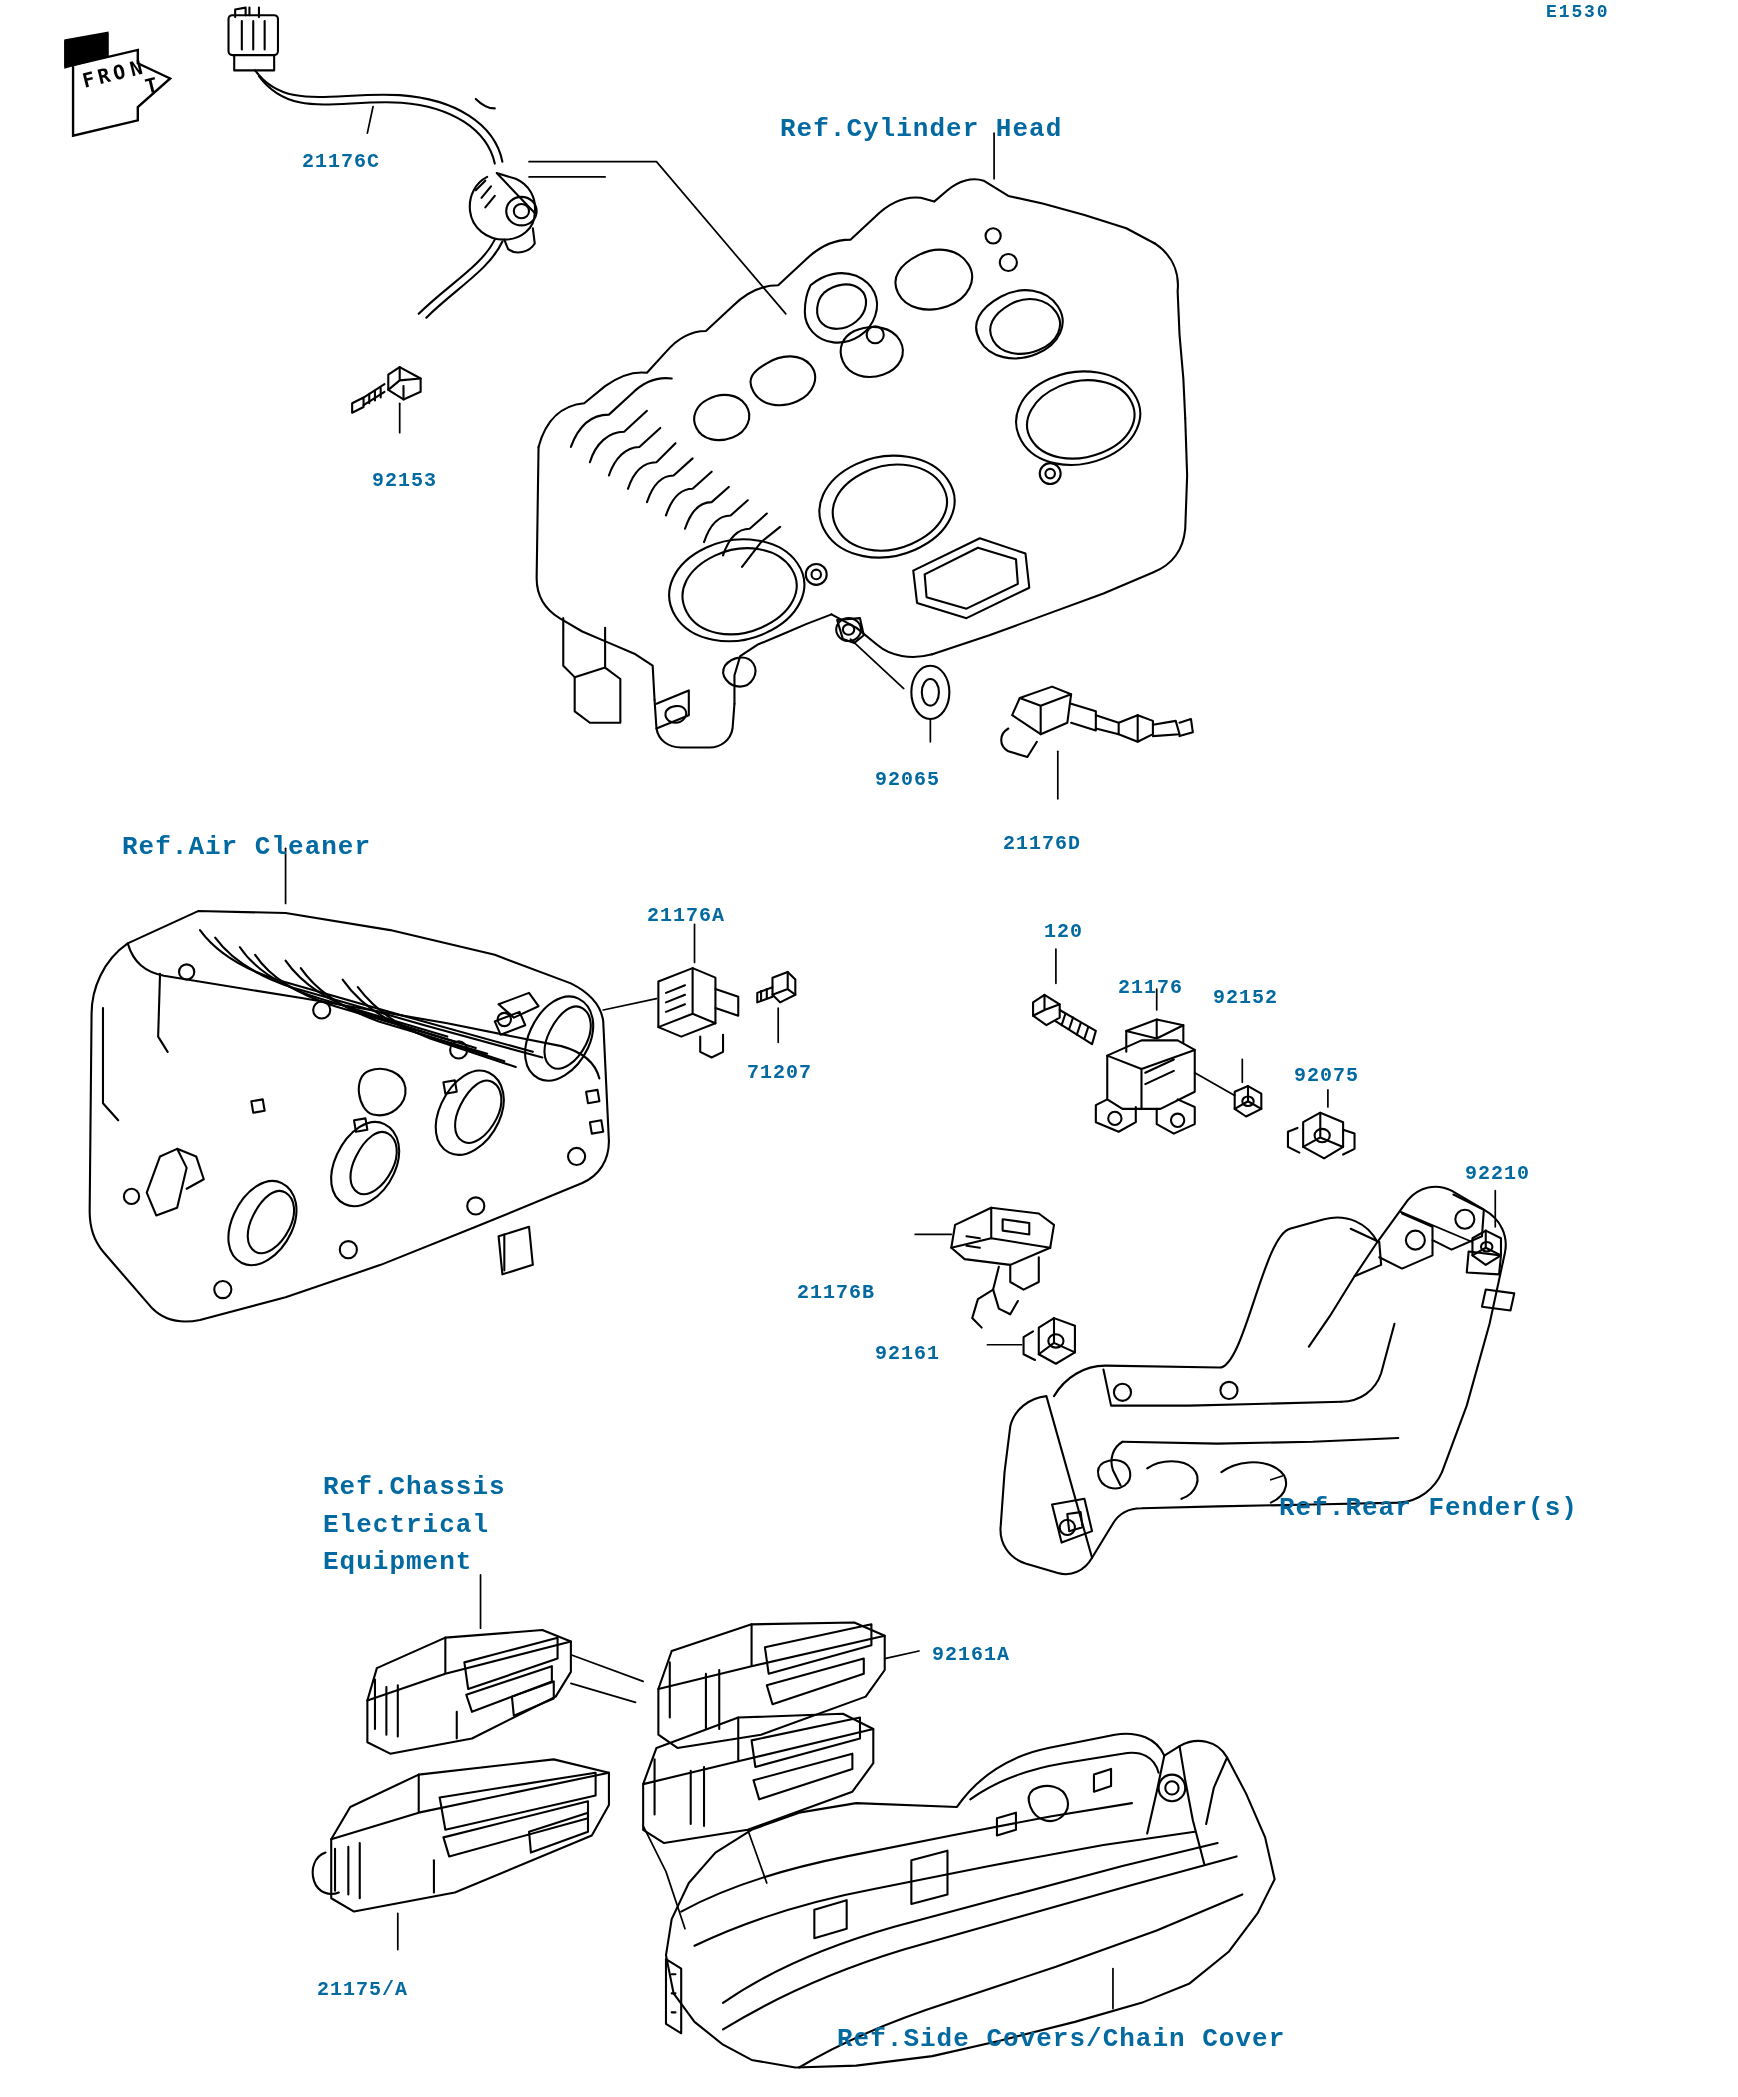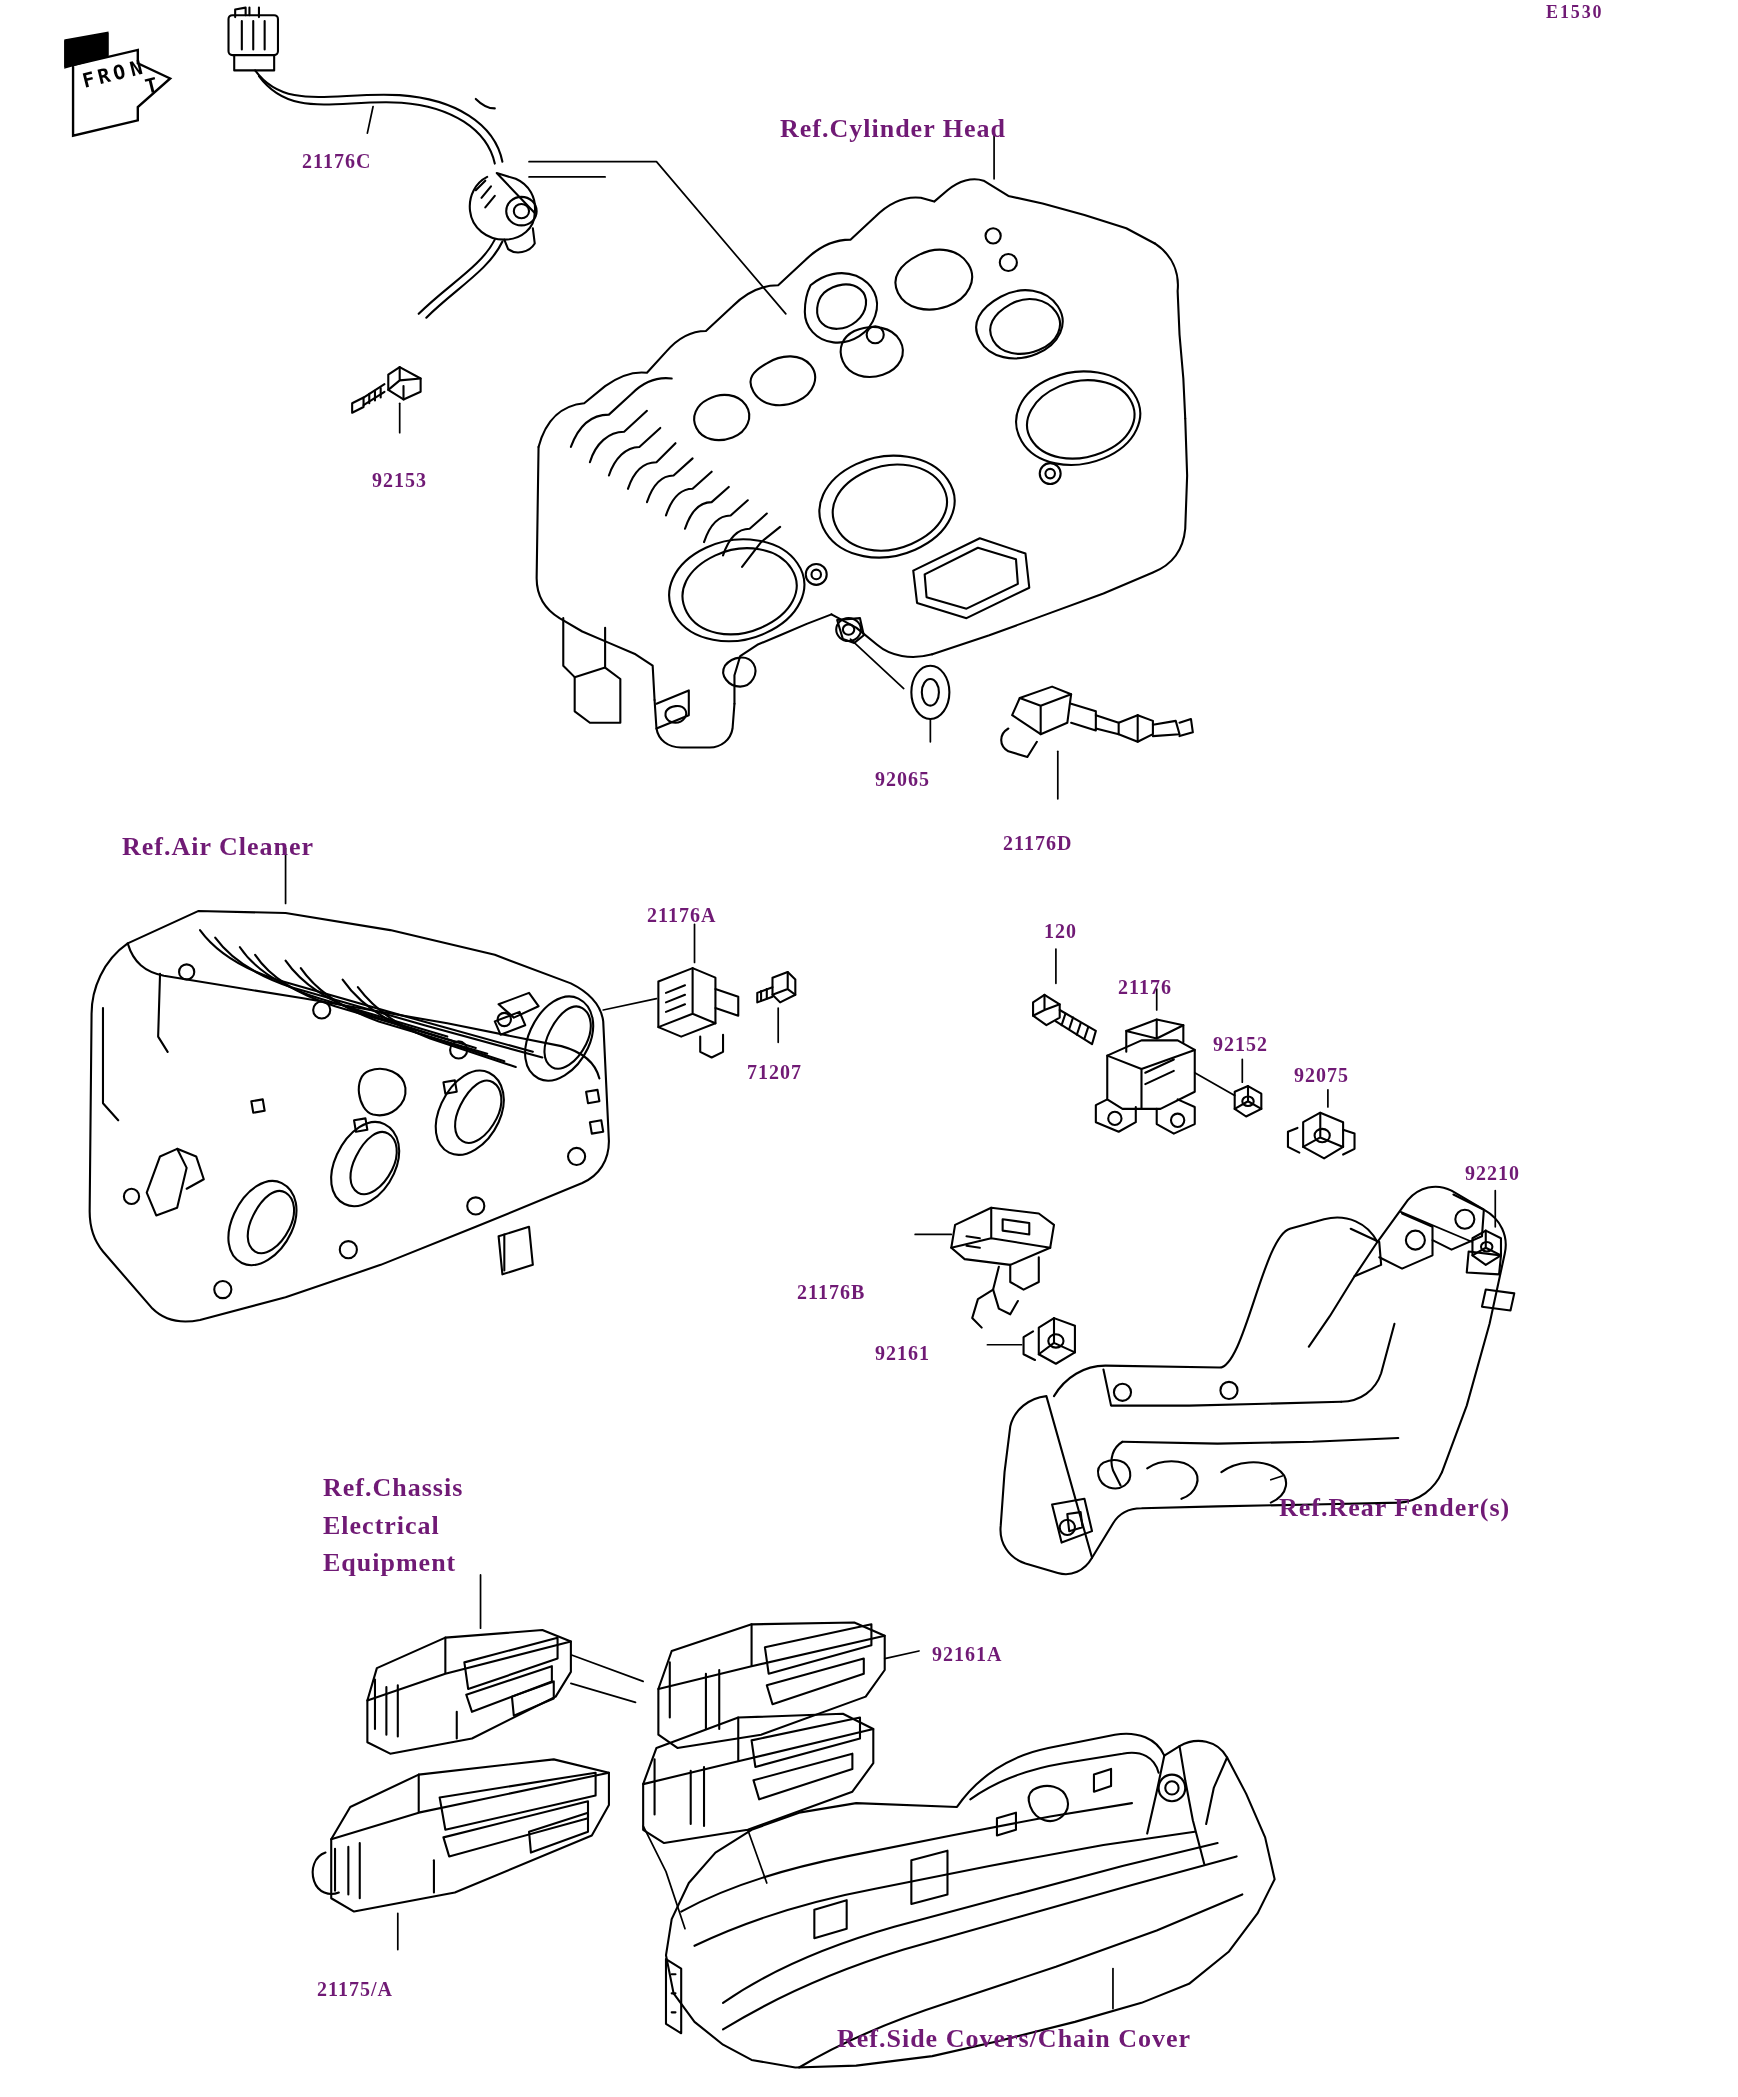--- a/index.html
+++ b/index.html
@@ -16,23 +16,23 @@
     overflow: hidden;
   }
   #sheet {
     position: absolute;
     left: 0; top: 0;
     width: 1739px;
     height: 2097px;
   }
   .lbl {
     position: absolute;
-    font-family: Liberation Serif, serif;
+    font-family: Liberation Mono, monospace;
     font-weight: bold;
-    color: #701a75;
+    color: #0369a1;
     white-space: pre;
     letter-spacing: 1px;
   }
   .code {
     font-size: 20px;
   }
   .ref {
     font-size: 26px;
   }
   .sheetid {
@@ -533,21 +533,21 @@
 <div class="lbl code" style="left: 302px; top: 150px;">21176C</div>
     <div class="lbl code" style="left: 356px; top: 469px; margin-left: 16px;">92153</div>
     <div class="lbl ref" style="left: 780px; top: 114px;">Ref.Cylinder Head</div>
     <div class="lbl code" style="left: 875px; top: 768px;">92065</div>
     <div class="lbl code" style="left: 1003px; top: 832px;">21176D</div>
     <div class="lbl ref" style="left: 122px; top: 832px;">Ref.Air Cleaner</div>
     <div class="lbl code" style="left: 647px; top: 904px;">21176A</div>
     <div class="lbl code" style="left: 747px; top: 1061px;">71207</div>
     <div class="lbl code" style="left: 1044px; top: 920px;">120</div>
     <div class="lbl code" style="left: 1118px; top: 976px;">21176</div>
-    <div class="lbl code" style="left: 1213px; top: 1033px;">92152</div>
+    <div class="lbl code" style="left: 1213px; top: 986px;">92152</div>
     <div class="lbl code" style="left: 1294px; top: 1064px;">92075</div>
     <div class="lbl code" style="left: 1465px; top: 1162px;">92210</div>
     <div class="lbl code" style="left: 797px; top: 1281px;">21176B</div>
     <div class="lbl code" style="left: 875px; top: 1342px;">92161</div>
     <div class="lbl ref" style="left: 1279px; top: 1493px;">Ref.Rear Fender(s)</div>
     <div class="lbl code" style="left: 932px; top: 1643px;">92161A</div>
     <div class="lbl code" style="left: 317px; top: 1978px;">21175/A</div>
     <div class="lbl ref" style="left: 837px; top: 2024px;">Ref.Side Covers/Chain Cover</div>
     <div class="lbl ref multiline" style="left: 323px; top: 1469px;"><div>Ref.Chassis</div><div>Electrical</div><div>Equipment</div></div>
   </div>

